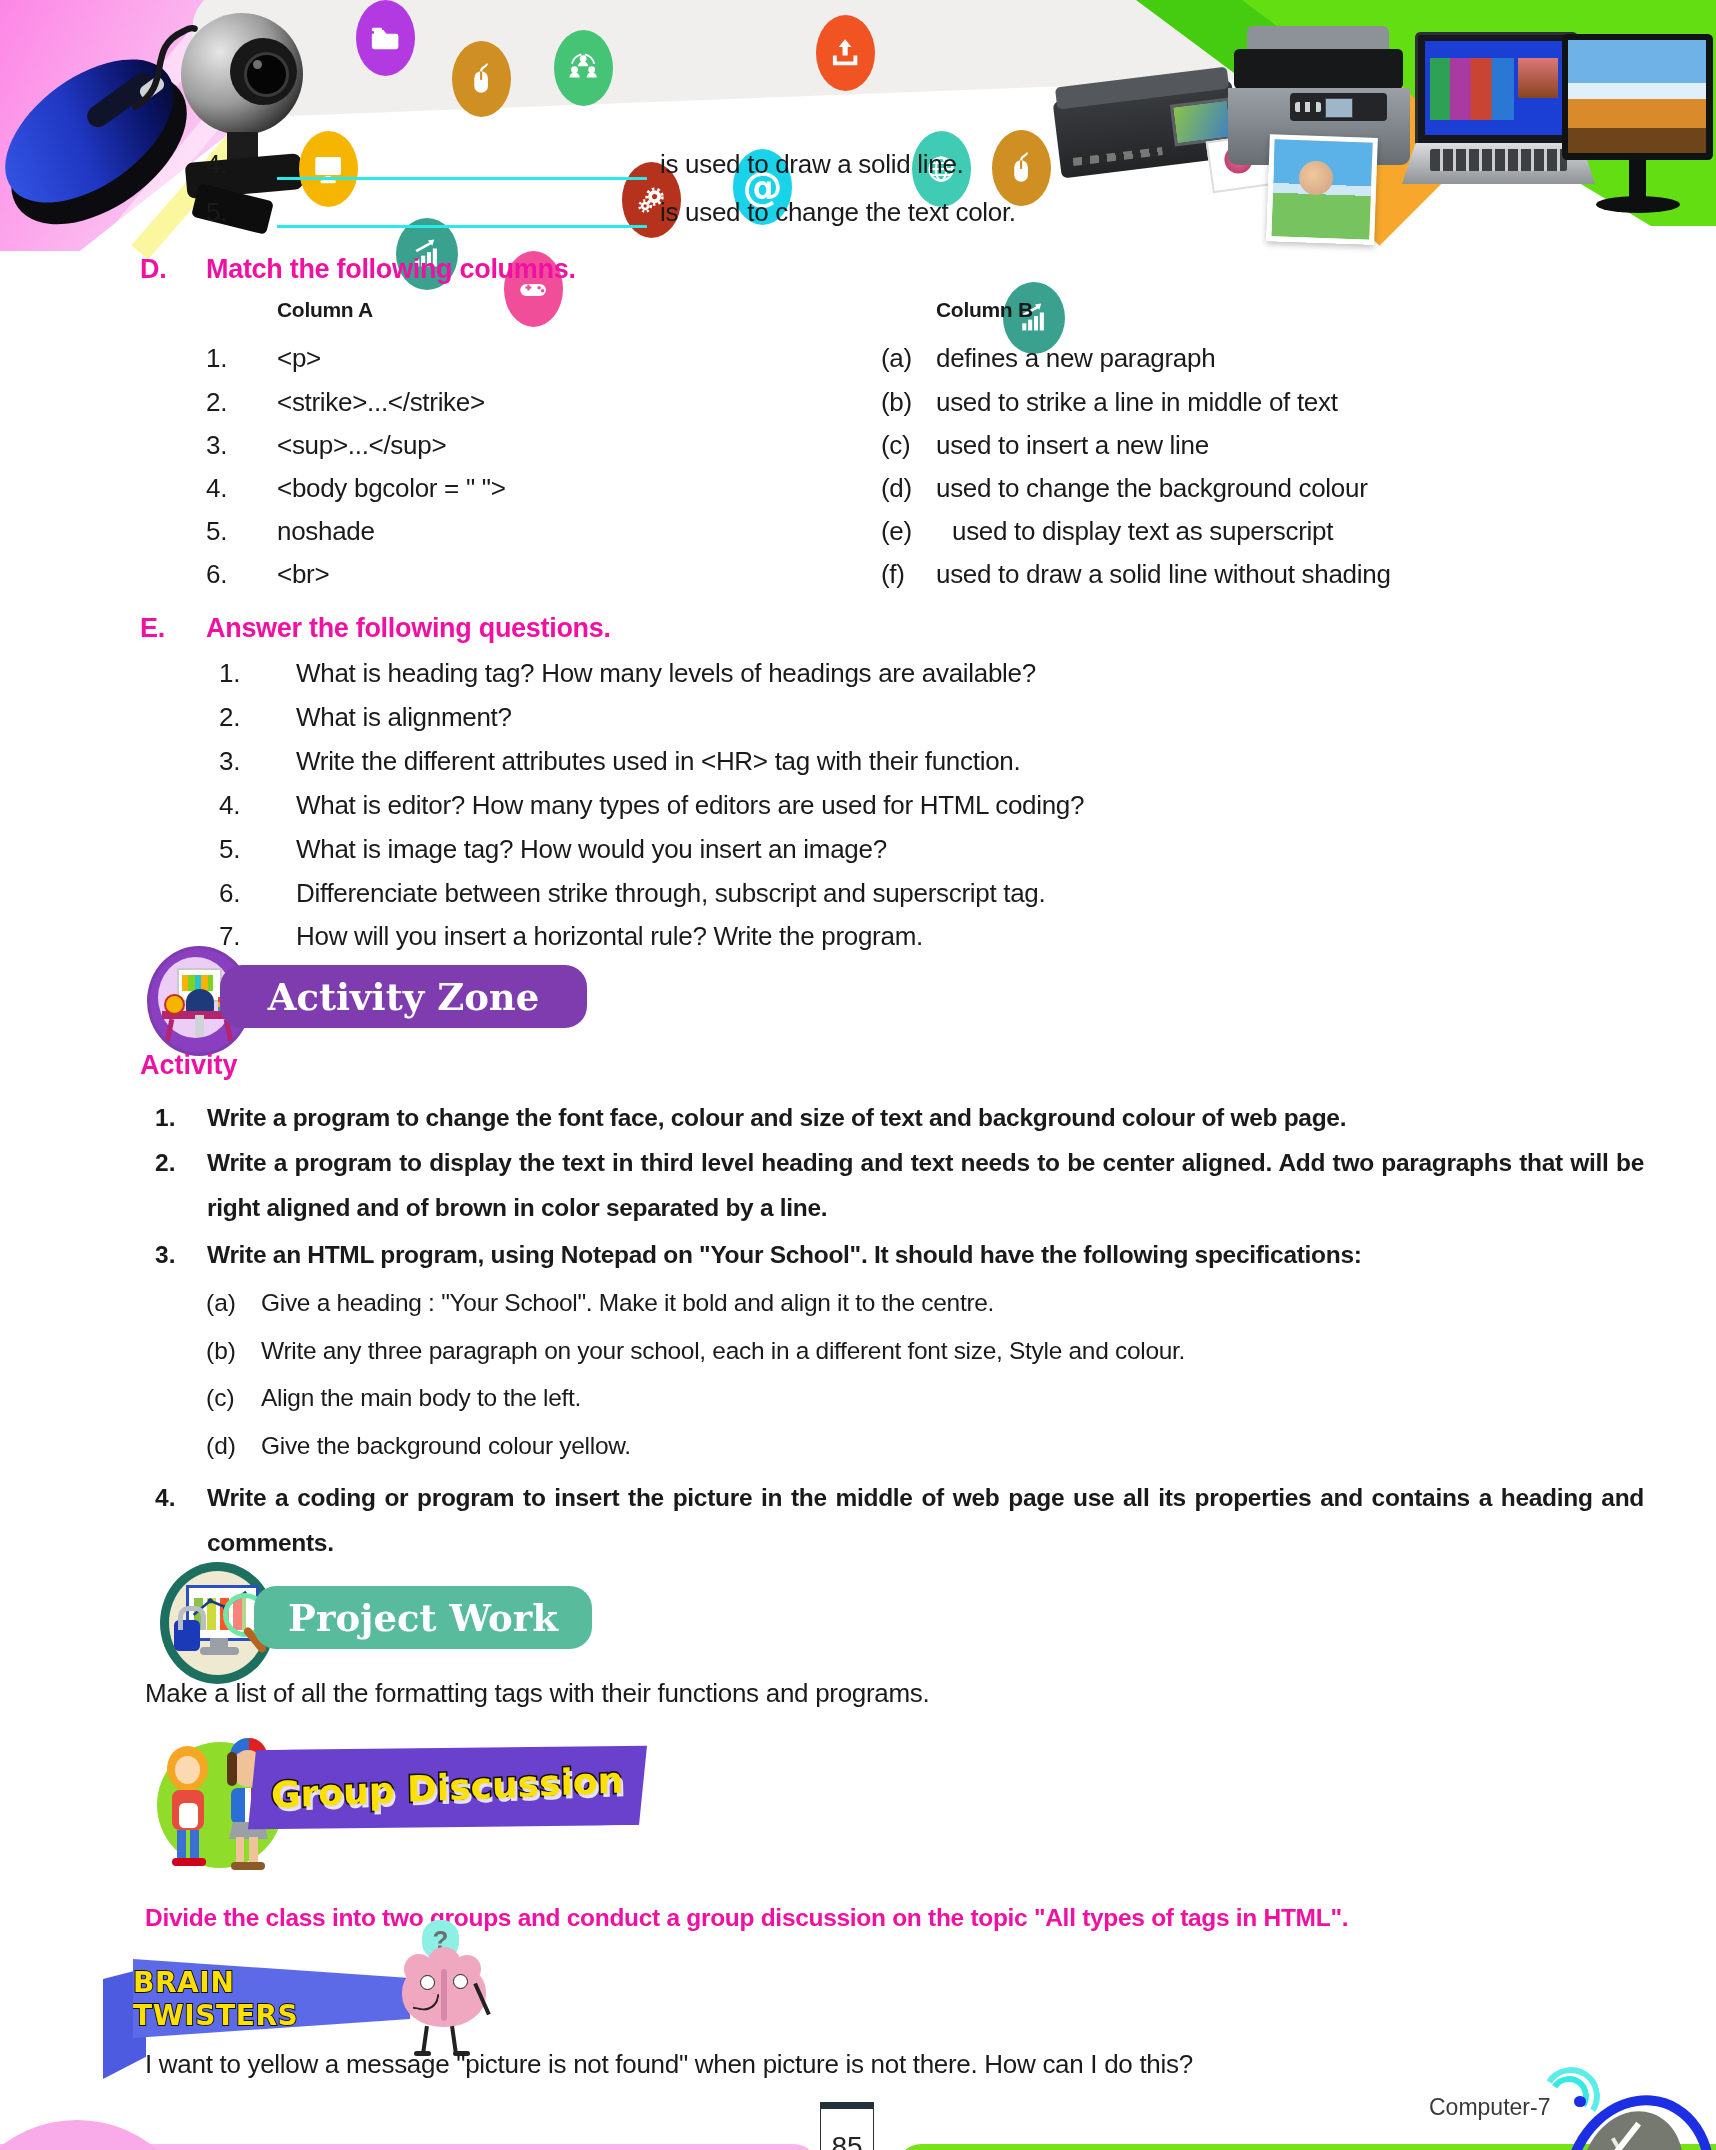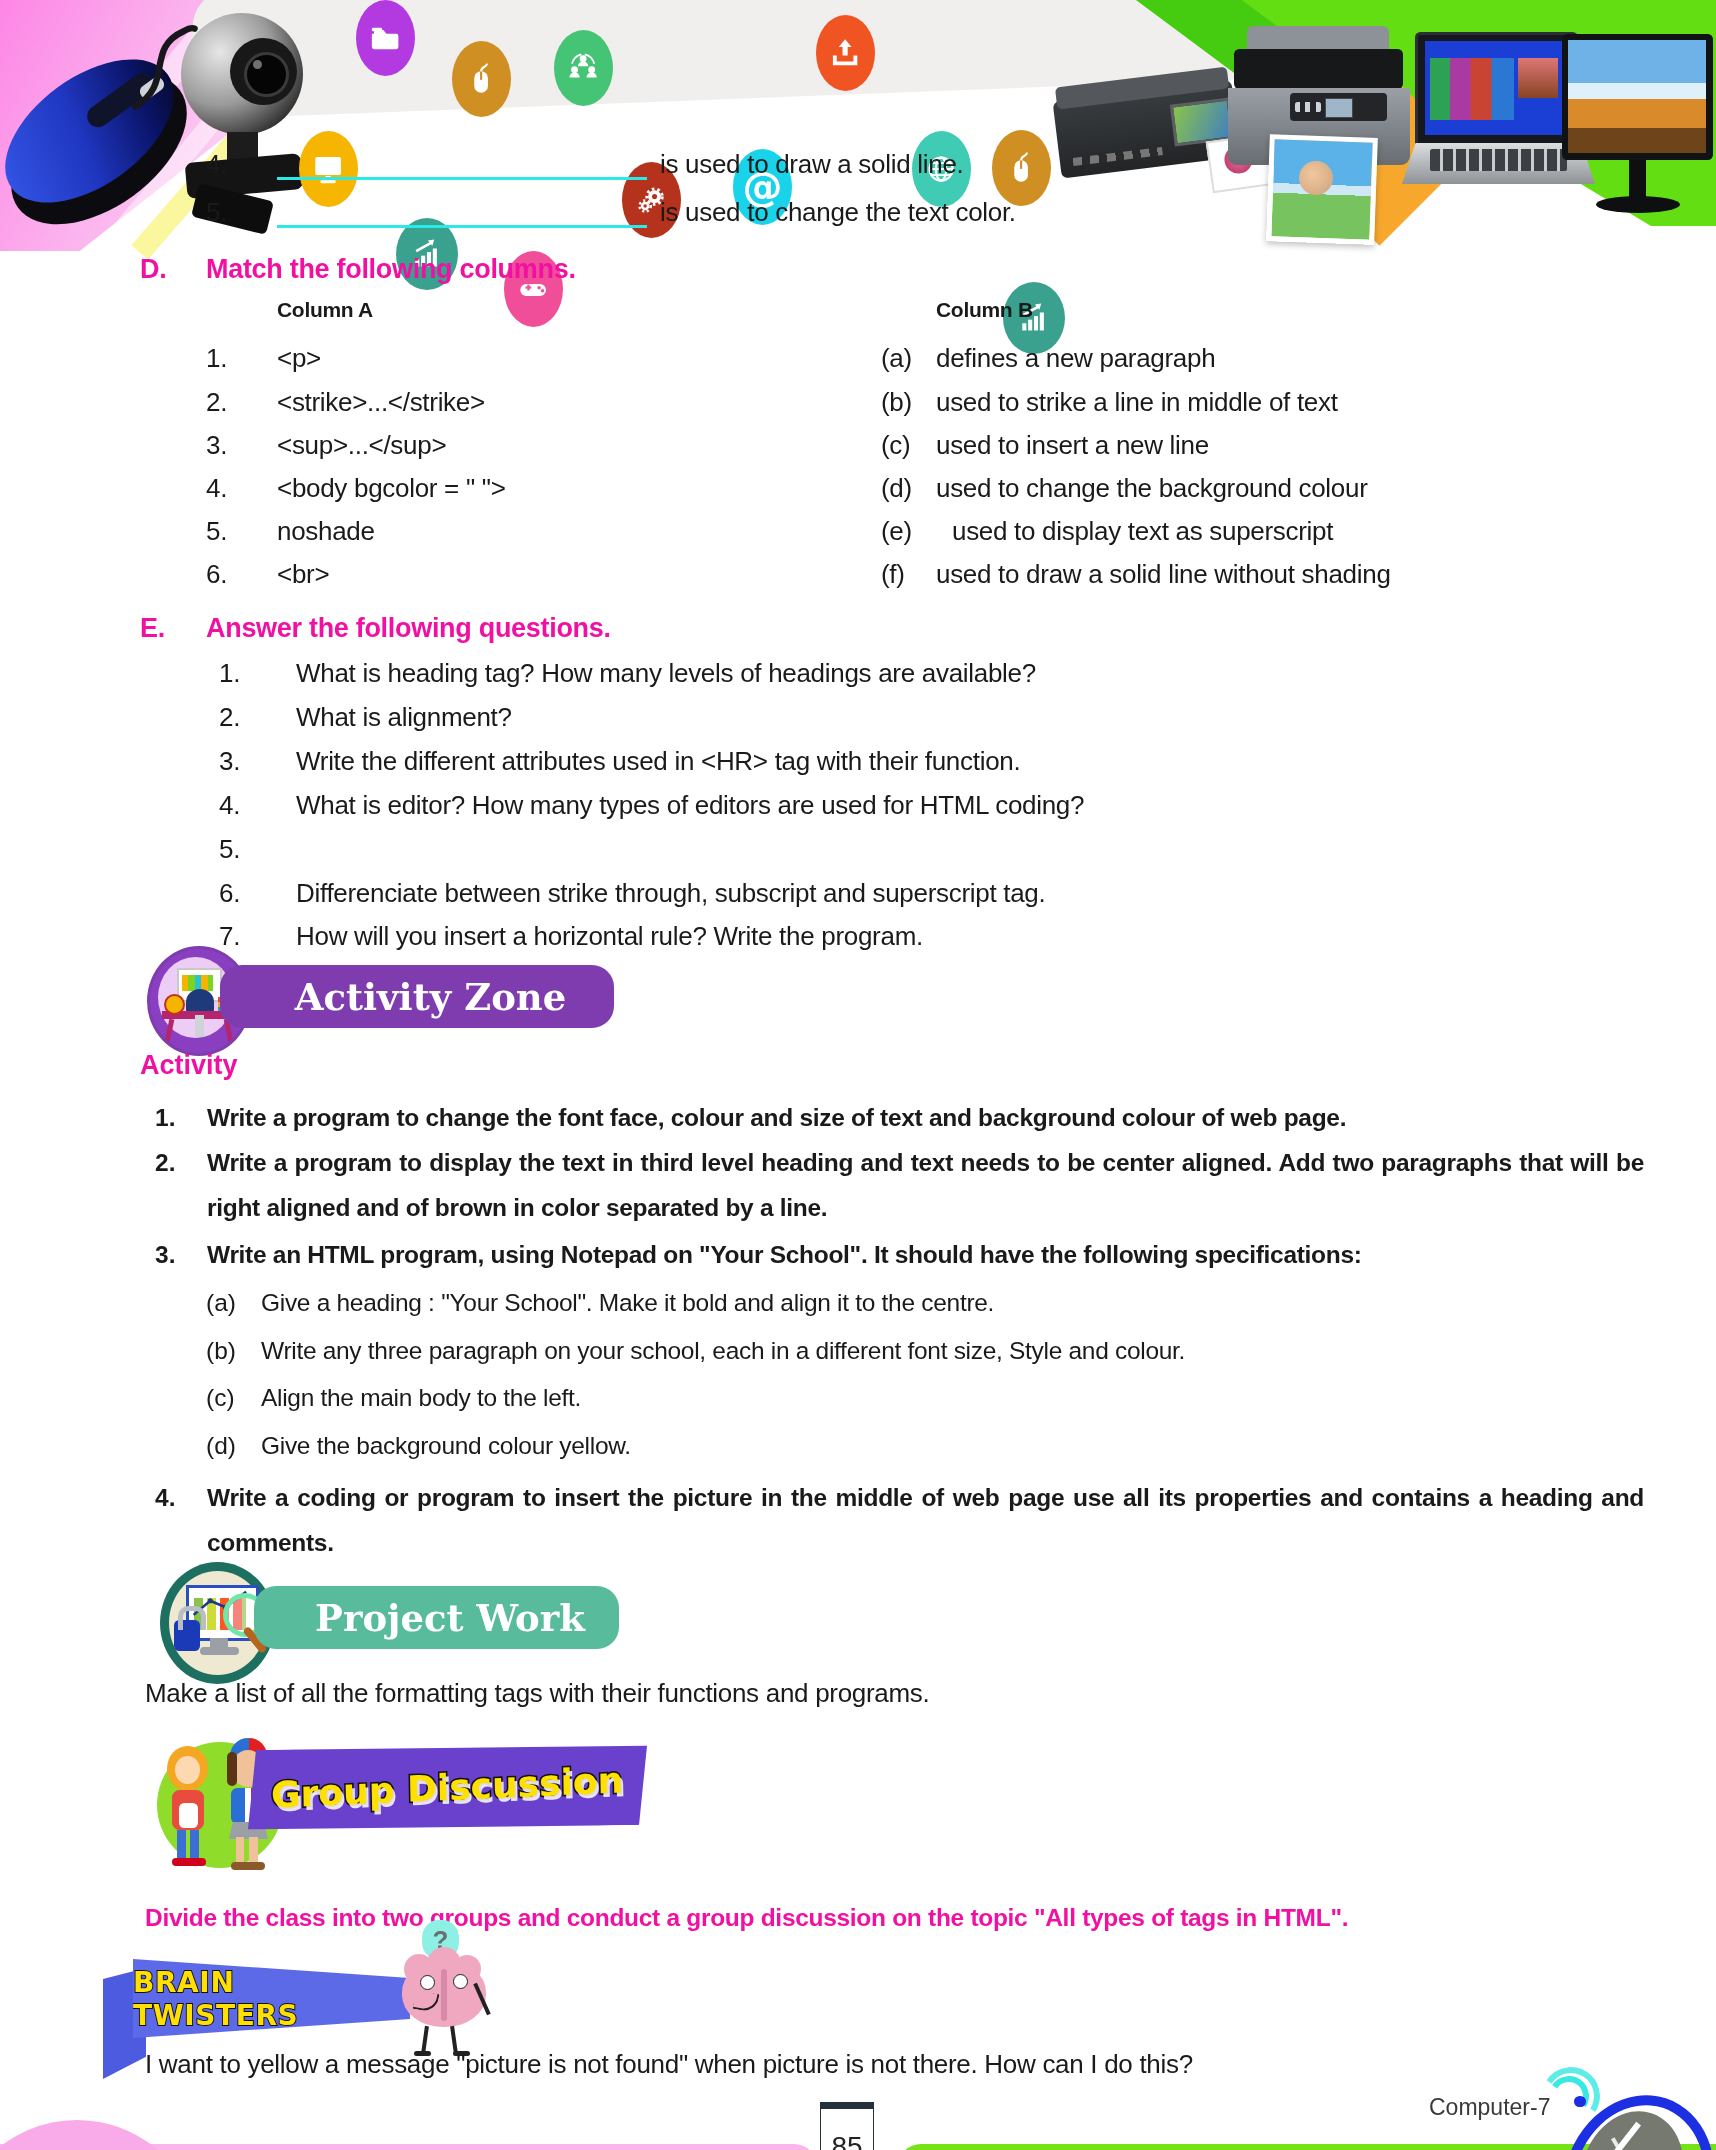--- a/index.html
+++ b/index.html
@@ -19,21 +19,21 @@
   .fill-row .blank{width:370px;height:30px;border-bottom:3.9px solid #2ae9e9;flex:none;margin-right:13px;}
   .act-row{position:absolute;left:155px;display:flex;width:1495px;}
   .act-row .an{width:52px;flex:none;font-size:24.5px;font-weight:bold;line-height:45px;}
   .act-row .ap{width:1437px;font-size:24.5px;font-weight:bold;letter-spacing:-0.3px;line-height:45px;text-align:justify;}
   .act-row .ap.nj{text-align:left;}
   .sub-row{position:absolute;left:206px;display:flex;width:1443px;}
   .sub-row .sl2{width:55px;flex:none;font-size:24.5px;line-height:34px;}
   .sub-row .sp{font-size:24.5px;letter-spacing:-0.3px;line-height:34px;}
   
   .banner-rect{position:absolute;border-radius:22px;display:flex;align-items:center;justify-content:center;
-               color:#fff;font-family:"DejaVu Serif",serif;font-weight:bold;padding-left:27px;}
+               color:#fff;font-family:"DejaVu Serif",serif;font-weight:bold;}
   .oval-icon{position:absolute;border-radius:50%;}
   .bubble-text{font-family:"DejaVu Sans",sans-serif;font-weight:bold;color:#ffe000;
                -webkit-text-stroke:3.2px #111;paint-order:stroke fill;text-shadow:2.6px 3.9px 0 rgba(255,255,255,.85);}
   
   .icn{position:absolute;border-radius:50%;display:flex;align-items:center;justify-content:center;}
   .icn svg{width:58%;height:58%;}
   .icn .atg{color:#fff;font-size:40px;font-weight:bold;font-family:"DejaVu Sans",sans-serif;}
   
   .bar{position:absolute;height:49px;border-radius:24.5px;}
 </style>
@@ -285,20 +285,21 @@
   <div class="q-row" style="top:746px;">
     <span style="left:219px;">3.</span>
     <span style="left:296px;">Write the different attributes used in &lt;HR&gt; tag with their function.</span>
   </div>
   <div class="q-row" style="top:790px;">
     <span style="left:219px;">4.</span>
     <span style="left:296px;">What is editor? How many types of editors are used for HTML coding?</span>
   </div>
   <div class="q-row" style="top:834px;">
     <span style="left:219px;">5.</span>
+    <span style="left:296px;">What is image tag? How would you insert an image?</span>
   </div>
   <div class="q-row" style="top:878px;">
     <span style="left:219px;">6.</span>
     <span style="left:296px;">Differenciate between strike through, subscript and superscript tag.</span>
   </div>
   <div class="q-row" style="top:921px;">
     <span style="left:219px;">7.</span>
     <span style="left:296px;">How will you insert a horizontal rule? Write the program.</span>
   </div>
 

